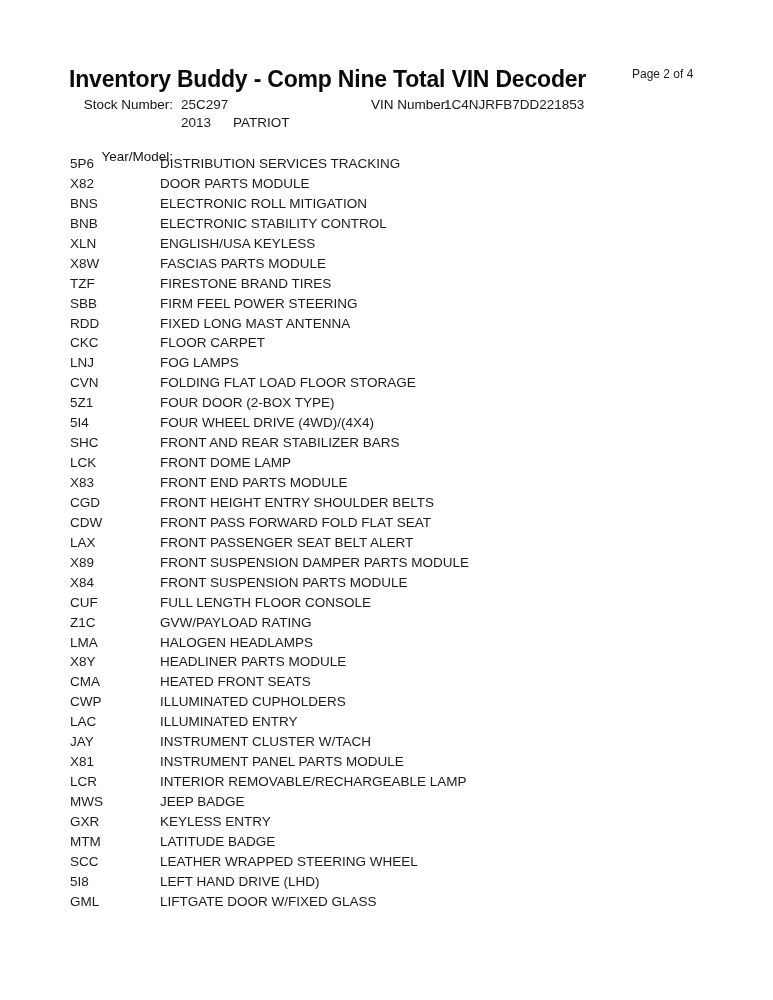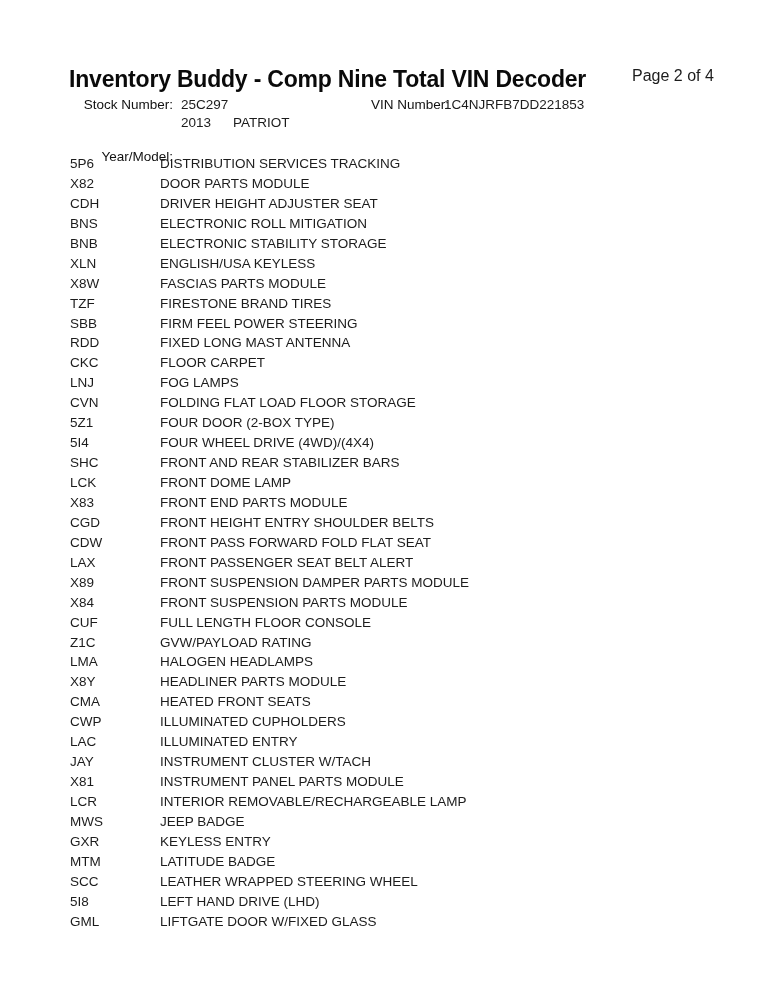--- a/index.html
+++ b/index.html
@@ -25,21 +25,21 @@
     font-weight: 700;
     color: #0a0a0a;
     letter-spacing: -0.2px;
     white-space: nowrap;
     text-align: center;
   }
   .page-indicator {
     position: absolute;
     left: 632px;
     top: 67px;
-    font-size: 16px;
+    font-size: 12px;
     color: #1c1c1c;
     white-space: nowrap;
   }
   .hdr-label {
     position: absolute;
     font-size: 13.5px;
     font-weight: 400;
     color: #111111;
     text-align: right;
     white-space: nowrap;
@@ -103,30 +103,26 @@
   <div class="options-list">
       <div class="row">
         <span class="code">5P6</span>
         <span class="desc">DISTRIBUTION SERVICES TRACKING</span>
       </div>
       <div class="row">
         <span class="code">X82</span>
         <span class="desc">DOOR PARTS MODULE</span>
       </div>
       <div class="row">
-        <span class="code">CDH</span>
-        <span class="desc">DRIVER HEIGHT ADJUSTER SEAT</span>
-      </div>
-      <div class="row">
         <span class="code">BNS</span>
         <span class="desc">ELECTRONIC ROLL MITIGATION</span>
       </div>
       <div class="row">
         <span class="code">BNB</span>
-        <span class="desc">ELECTRONIC STABILITY STORAGE</span>
+        <span class="desc">ELECTRONIC STABILITY CONTROL</span>
       </div>
       <div class="row">
         <span class="code">XLN</span>
         <span class="desc">ENGLISH/USA KEYLESS</span>
       </div>
       <div class="row">
         <span class="code">X8W</span>
         <span class="desc">FASCIAS PARTS MODULE</span>
       </div>
       <div class="row">

